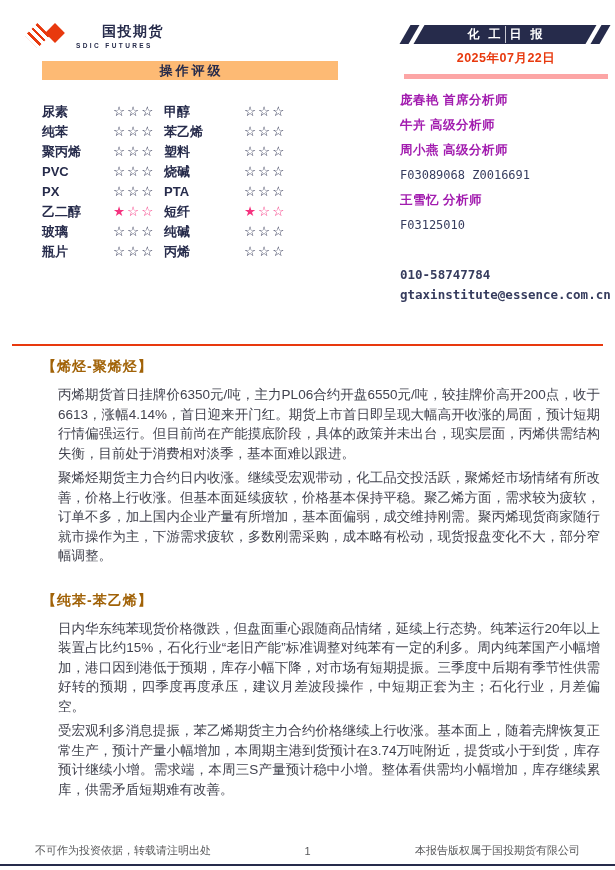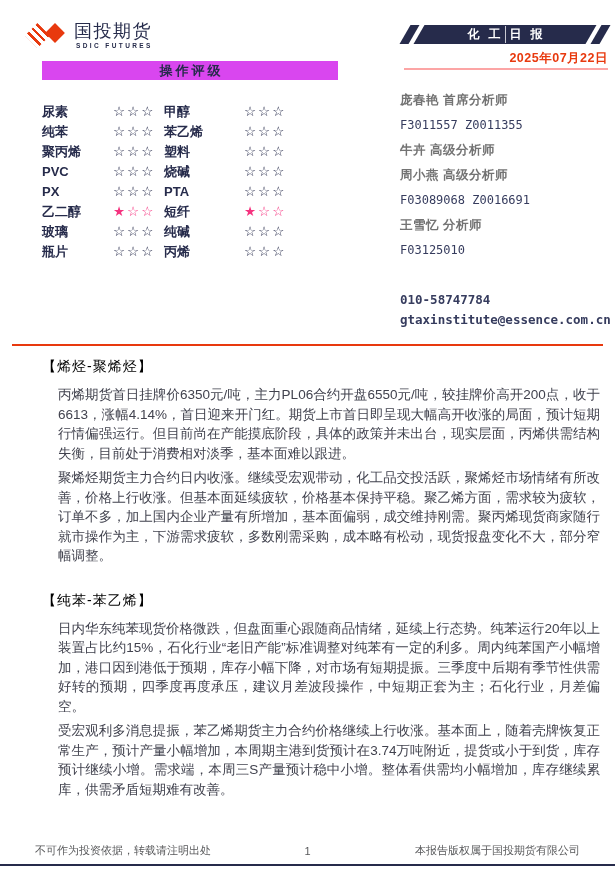--- a/index.html
+++ b/index.html
@@ -8,58 +8,58 @@
   #page { position:relative; width:615px; height:870px; background:#ffffff; margin:0 auto; overflow:hidden; }
 
   
   .logo { position:absolute; left:25px; top:19px; display:flex; align-items:flex-start; }
   .logo-mark { position:relative; width:44px; height:32px; }
   .logo-stripes { position:absolute; left:0; top:4px; width:25px; height:25px;
     background:repeating-linear-gradient(45deg,#e8390e 0 2.5px,transparent 2.5px 6px);
     clip-path:polygon(50% 0,100% 50%,50% 100%,0 50%); }
   .logo-diamond { position:absolute; left:23px; top:7px; width:14px; height:14px; background:#e8390e; transform:rotate(45deg); }
   .logo-text { margin-left:5px; padding-top:3px; }
-  .logo-cn { font-size:18px; font-weight:normal; color:#262b4b; letter-spacing:1.5px; line-height:19px; }
+  .logo-cn { font-size:14px; font-weight:bold; color:#262b4b; letter-spacing:1.5px; line-height:19px;margin-left:28px; }
   .logo-en { font-size:6.5px; font-weight:bold; color:#262b4b; letter-spacing:2.4px; margin-top:1px; text-indent:2px; }
 
   
   .banner { position:absolute; left:402px; top:25px; width:206px; height:19px; }
   .banner .cap-l { position:absolute; left:3px; top:0; bottom:0; width:9px; background:#262b4b; transform:skewX(-30deg); }
   .banner .bar   { position:absolute; left:17px; right:17px; top:0; bottom:0; background:#262b4b; transform:skewX(-30deg); }
   .banner .cap-r { position:absolute; right:3px; top:0; bottom:0; width:9px; background:#262b4b; transform:skewX(-30deg); }
   .banner .vline { position:absolute; left:50%; top:1px; bottom:1px; width:1px; background:rgba(255,255,255,.75); }
   .banner .label { position:absolute; inset:0; display:flex; align-items:center; justify-content:center;
     color:#ffffff; font-size:12px; font-weight:bold; letter-spacing:9px; padding-left:9px; }
 
-  .date-block { position:absolute; left:404px; top:50px; width:204px; text-align:right;
+  .date-block { position:absolute; left:404px; top:50px; width:204px; text-align:center;
     color:#e8390e; font-size:12.5px; font-weight:bold; letter-spacing:.5px;
-    padding-bottom:1px; border-bottom:2px solid #fca5a5; }
+    padding-bottom:7px; border-bottom:5px solid #fca5a5; }
 
   
   .ratings { position:absolute; left:42px; top:61px; width:296px; }
-  .ratings-title { background:#d946ef; color:#262b4b; font-weight:bold; font-size:13px; text-align:center;
+  .ratings-title { background:#fdba74; color:#262b4b; font-weight:bold; font-size:13px; text-align:center;
     height:19px; line-height:19px; letter-spacing:3px; padding-left:3px; }
   .ratings-rows { margin-top:22px; }
   .rrow { display:grid; grid-template-columns:71px 51px 80px 1fr; height:20px; line-height:20px; font-size:13px; align-items:center; }
   .rname { color:#262b4b; font-weight:bold; }
   .rstars { color:#262b4b; letter-spacing:2px; font-size:13.5px; }
 
   
   .analysts { position:absolute; left:400px; top:88px; width:212px; }
-  .a-name { height:25px; line-height:25px; font-size:12.5px; color:#737373; font-weight:bold; letter-spacing:.5px; }
+  .a-name { height:25px; line-height:25px; font-size:12.5px; color:#a21caf; font-weight:bold; letter-spacing:.5px; }
   .a-ids  { height:25px; line-height:25px; font-size:12px; color:#363c5e; font-family:"DejaVu Sans Mono","Liberation Mono",monospace; }
   .contact { margin-top:27px;font-weight:bold; }
   .c-line { height:20px; line-height:20px; font-size:12.5px; color:#363c5e; font-family:"DejaVu Sans Mono","Liberation Mono",monospace; }
 
   
   .divider { position:absolute; left:12px; top:344px; width:591px; height:2px; background:#e8390e; }
 
   
   .content { position:absolute; left:42px; top:358px; width:558px; }
-  .sec-head { font-size:14px; font-weight:normal; color:#000000; letter-spacing:1px; margin:0 0 9px 0; }
+  .sec-head { font-size:14px; font-weight:bold; color:#a16207; letter-spacing:1px; margin:0 0 9px 0; }
   .content p { margin:0 0 5px 16px; font-size:13.5px; line-height:19.5px; color:#41424e; text-align:justify; }
   .sec2 { margin-top:26px; }
 
   
   .footer-text { position:absolute; left:0; right:0; top:843px; padding:0 35px; display:flex;
     justify-content:space-between; align-items:center; font-size:11px; color:#58595b; }
   .footer-text .fp { position:absolute; left:0; right:0; text-align:center; }
   .footer-line { position:absolute; left:0; right:0; top:864px; height:2px; background:#262b4b; }
 </style>
 </head>
@@ -136,21 +136,20 @@
         <span class="rname">瓶片</span>
         <span class="rstars">☆☆☆</span>
         <span class="rname">丙烯</span>
         <span class="rstars">☆☆☆</span>
       </div>
     </div>
   </div>
 
   <div class="analysts">
     <div class="a-name">庞春艳 首席分析师</div>
-    <div class="a-ids">F3011557 Z0011355</div>
     <div class="a-name">牛卉 高级分析师</div>
     <div class="a-name">周小燕 高级分析师</div>
     <div class="a-ids">F03089068 Z0016691</div>
     <div class="a-name">王雪忆 分析师</div>
     <div class="a-ids">F03125010</div>
     <div class="contact">
       <div class="c-line">010-58747784</div>
       <div class="c-line">gtaxinstitute@essence.com.cn</div>
     </div>
   </div>

